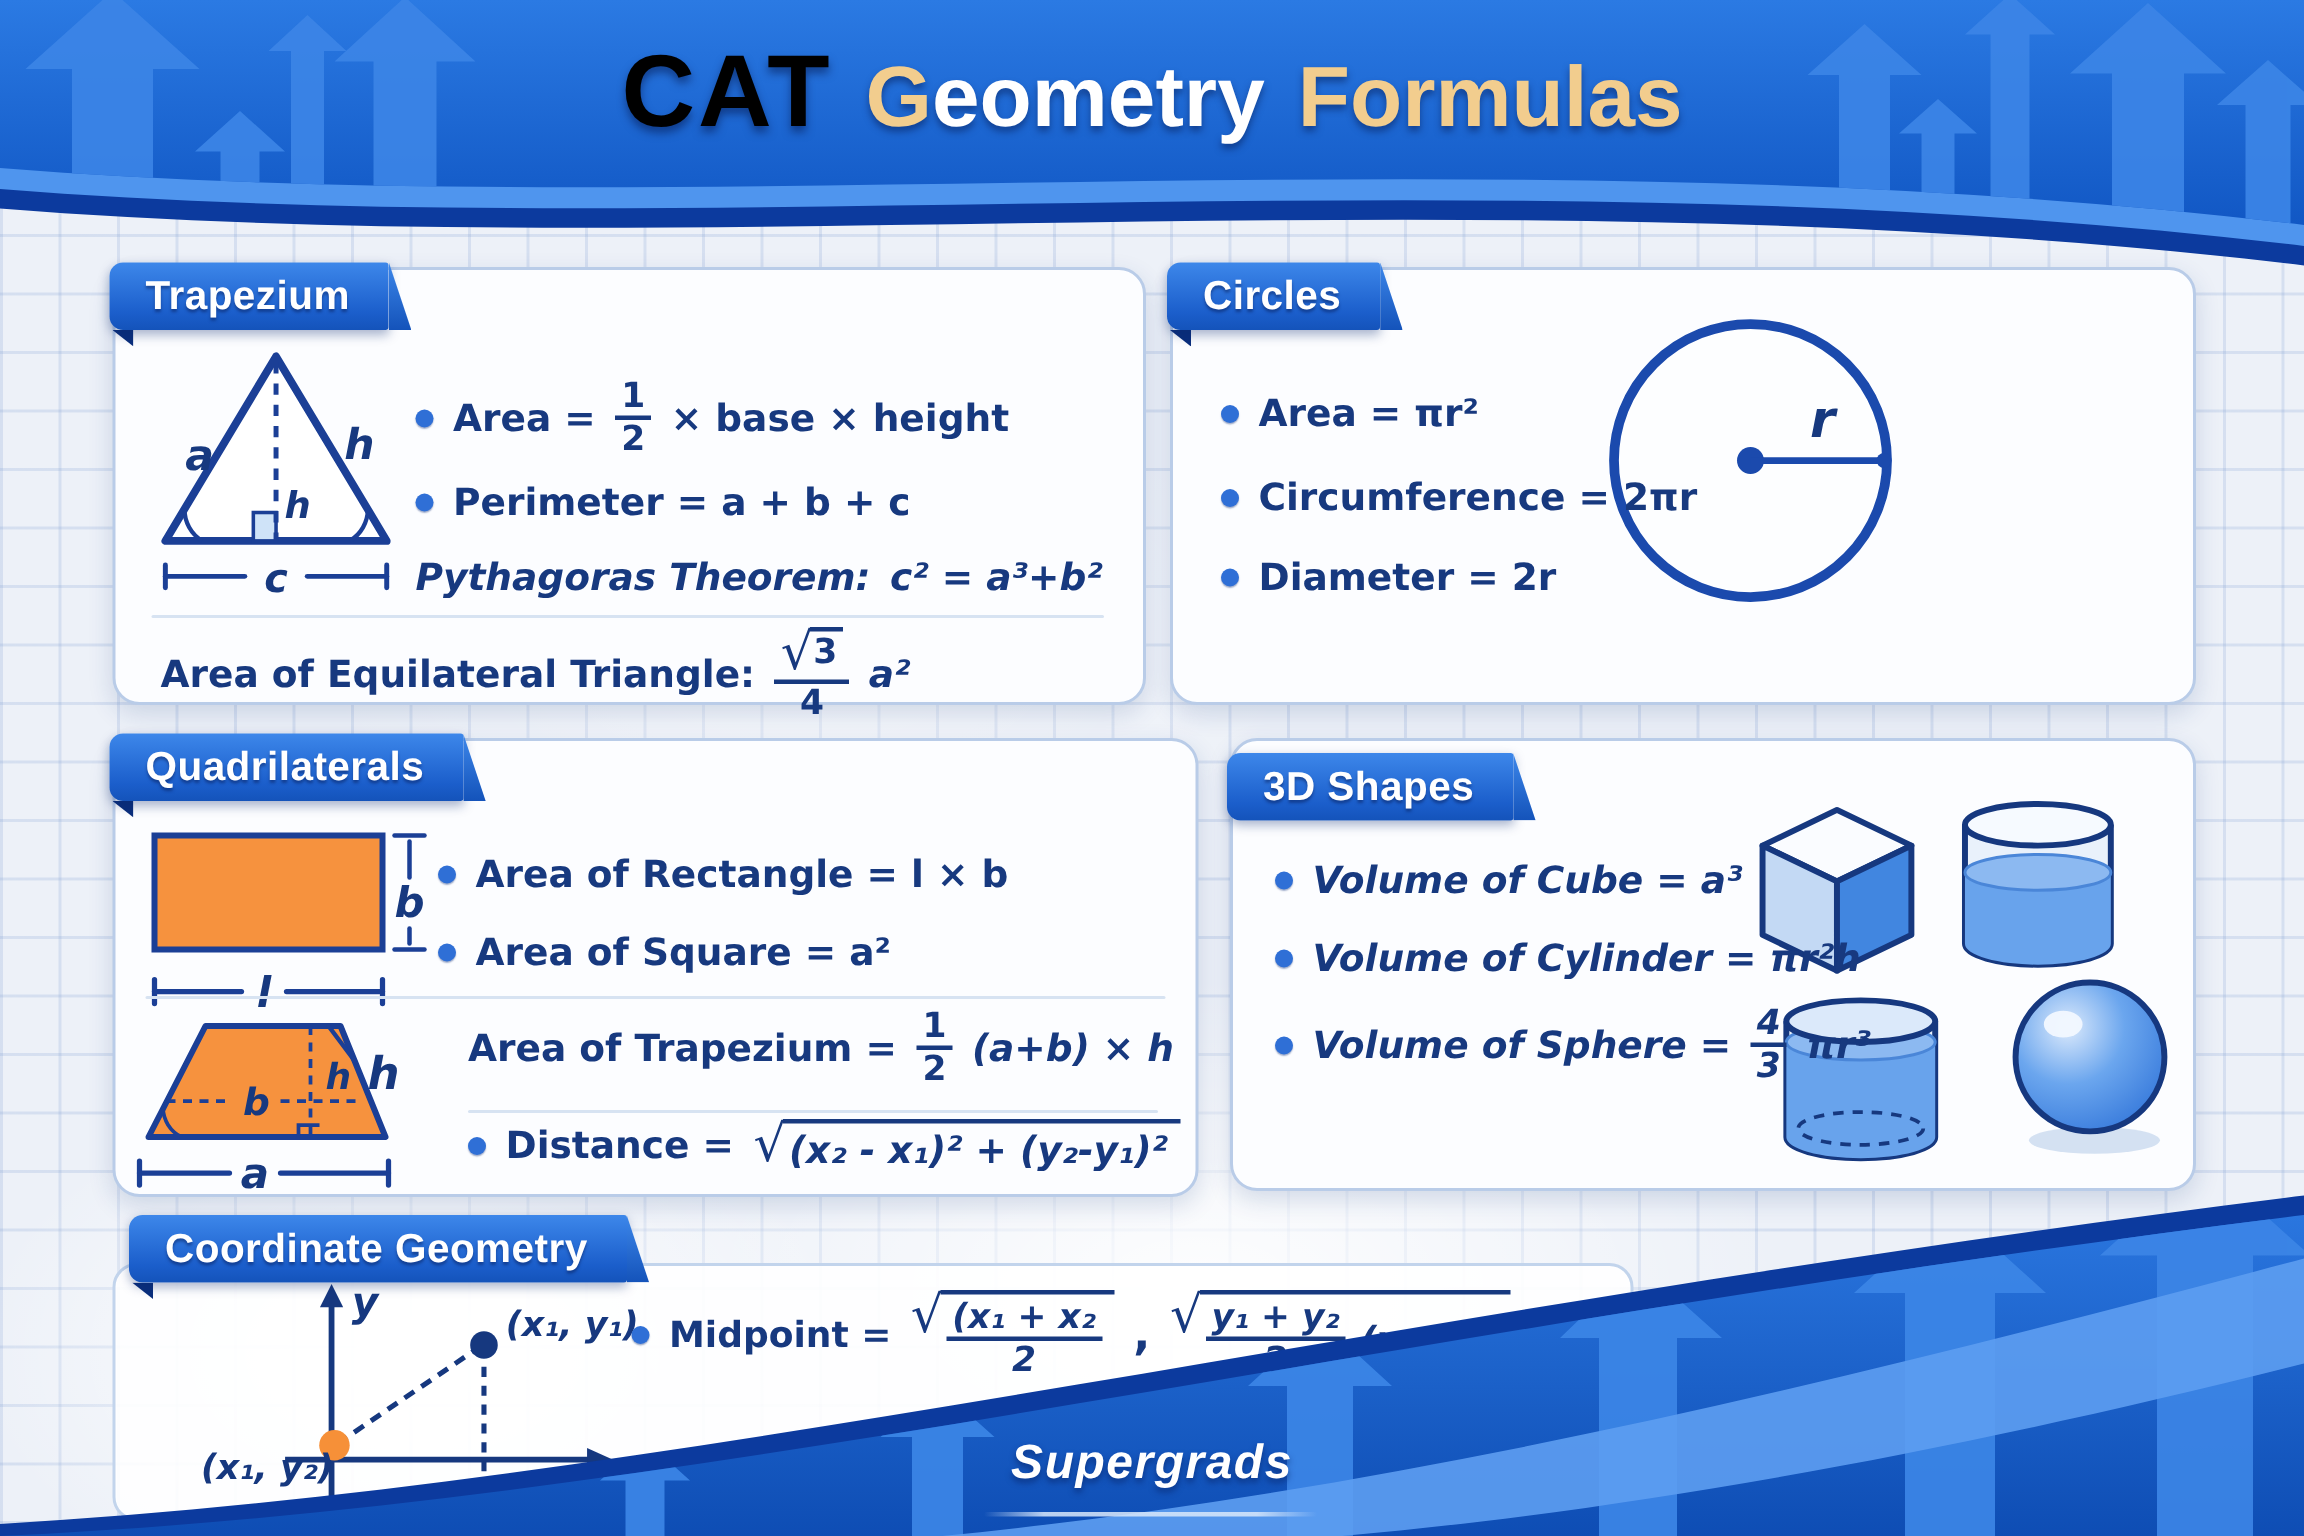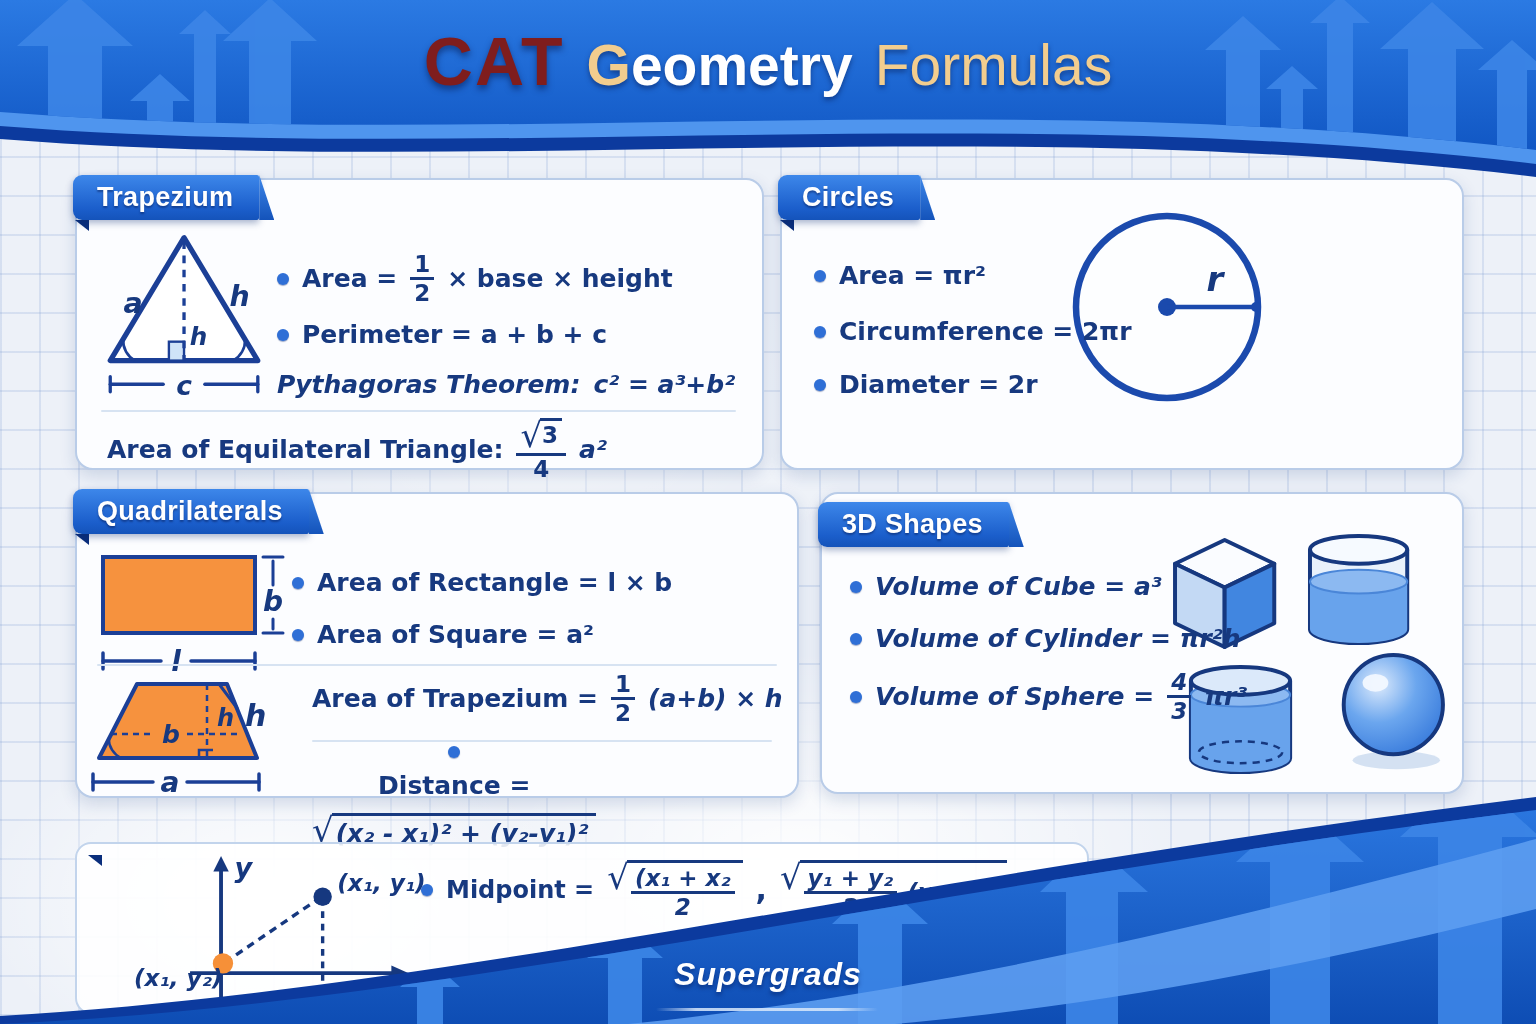--- a/index.html
+++ b/index.html
@@ -11,26 +11,26 @@
       linear-gradient(90deg,rgba(130,160,210,.22) 2px,transparent 2px);
     background-size:39px 39px;}
   .paper-glow{position:absolute;inset:0;z-index:0;pointer-events:none;background:
       radial-gradient(420px 260px at 18% 88%, rgba(255,255,255,.95), transparent 70%),
       radial-gradient(560px 300px at 52% 84%, rgba(255,255,255,.9), transparent 70%),
       radial-gradient(480px 260px at 35% 42%, rgba(255,255,255,.5), transparent 70%);}
 
   .hdr-svg{position:absolute;top:0;left:0;z-index:1;}
   .title{position:absolute;top:22px;left:0;right:0;display:flex;justify-content:center;
     align-items:baseline;gap:22px;z-index:2;}
-  .t-cat{font-size:68px;font-weight:900;color:#7f1d1d;letter-spacing:2px;
+  .t-cat{font-size:68px;font-weight:900;color:#000000;letter-spacing:2px;
     text-shadow:0 4px 6px rgba(5,25,80,.55);}
   .t-geo{display:inline-block;font-size:57px;font-weight:800;color:#ffffff;
     text-shadow:0 3px 5px rgba(5,25,80,.5);}
   .t-geo::first-letter{color:#f2cd8e;}
-  .t-for{font-size:57px;font-weight:400;color:#f2cd8e;text-shadow:0 3px 5px rgba(5,25,80,.5);}
+  .t-for{font-size:57px;font-weight:700;color:#f2cd8e;text-shadow:0 3px 5px rgba(5,25,80,.5);}
 
   .card{position:absolute;background:#fcfdff;border:2px solid #b9cce8;border-radius:18px;
     box-shadow:0 6px 16px rgba(25,60,130,.16);z-index:2;}
   .panel{position:absolute;background:rgba(255,255,255,.88);border:2px solid #c2d4ec;
     border-radius:16px;z-index:2;}
 
   .ribbon{position:absolute;z-index:4;height:45px;display:flex;align-items:center;
     padding:0 26px 0 24px;color:#fff;font-size:27px;font-weight:700;letter-spacing:.3px;
     background:linear-gradient(180deg,#3d87ea 0%,#1b5ecb 75%,#1453ba 100%);
     border-radius:9px 2px 2px 9px;text-shadow:0 2px 2px rgba(8,30,90,.5);
@@ -237,21 +237,21 @@
       <span>Area of Trapezium =</span>
       <span class="frac">
         <span class="num">1</span>
         <span class="den">2</span>
       </span>
       <span class="it">(a+b) × h</span>
     </div>
 
     <div class="hr" style="left:235px;top:246px;width:460px;"></div>
 
-    <div class="row" style="left:235px;top:252px;flex-direction:column;">
+    <div class="row" style="left:235px;top:252px;">
       <span class="dot"></span>
       <span>Distance =</span>
       <span class="sqrt">
         <span class="sym">√</span>
         <span class="bar it">(x₂ - x₁)² + (y₂-y₁)²</span>
       </span>
     </div>
   </div>
   <div class="ribbon" style="left:73px;top:489px;">
     <span>Quadrilaterals</span>
@@ -348,20 +348,23 @@
         <span class="sym">√</span>
         <span class="bar">
           <span class="frac it">
             <span class="num">y₁ + y₂</span>
             <span class="den">2</span>
           </span>
           <span class="it">(y₁, y₁)</span>
         </span>
       </span>
     </div>
+  </div>
+  <div class="ribbon" style="left:86px;top:810px;">
+    <span>Coordinate Geometry</span>
   </div>
   <div class="fold" style="left:88px;top:855px;"></div>
 
   <svg class="ftr-svg" width="1536" height="240" viewBox="0 0 1536 240">
     <defs>
       <linearGradient id="gFoot" x1="0" y1="0" x2="0" y2="1">
         <stop offset="0" stop-color="#2a76df"></stop>
           <stop offset="1" stop-color="#0e4db4"></stop>
       </linearGradient>
       <clipPath id="cFoot">

